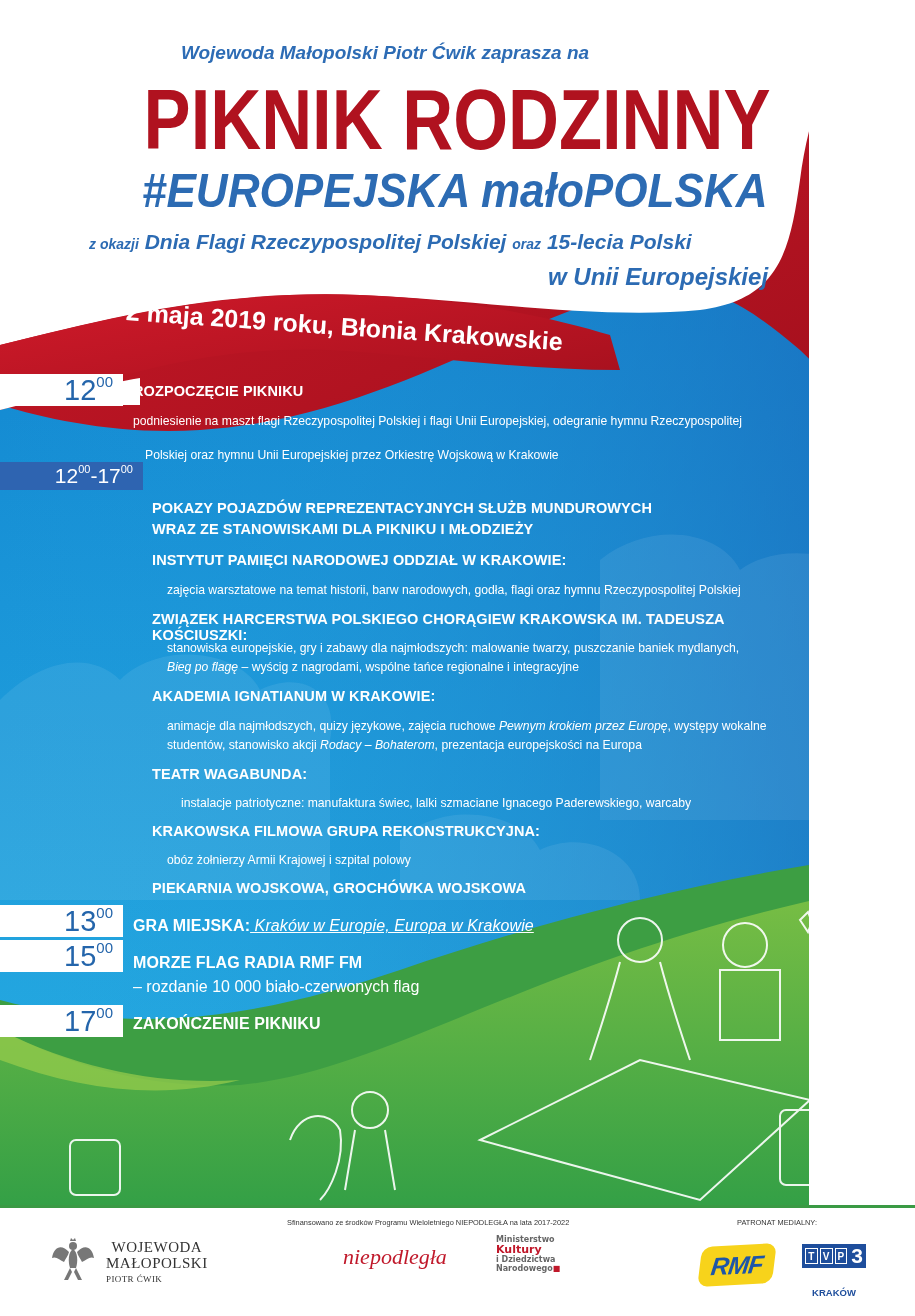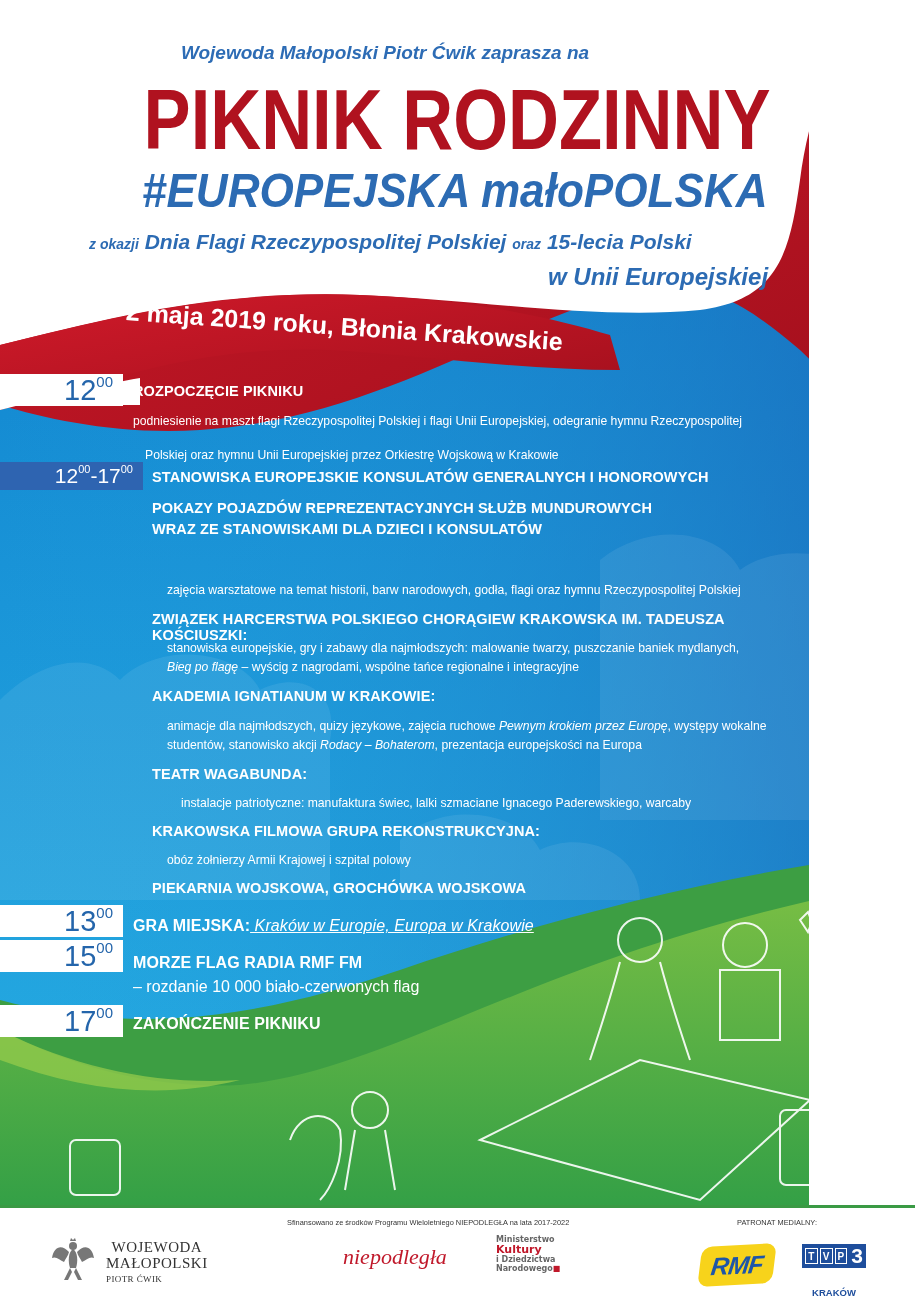--- a/index.html
+++ b/index.html
@@ -137,23 +137,23 @@
   <div class="desc" style="left:133px; top:411px;">podniesienie na maszt flagi Rzeczypospolitej Polskiej i flagi Unii Europejskiej, odegranie hymnu Rzeczypospolitej</div>
   <div class="desc" style="left:133px; top:445px;margin-left:12px;">Polskiej oraz hymnu Unii Europejskiej przez Orkiestrę Wojskową w Krakowie</div>
 
   <div class="time-box range" style="left:0; top:462px; width:143px; height:28px;">
     <span>12</span>
       <sup>00</sup>
       <span>-</span>
       <span>17</span>
       <sup>00</sup>
   </div>
-  <div class="head" style="left:152px; top:469px;">STANOWISKA EUROPEJSKIE KONSULATÓW GENERALNYCH I HONOROWYCH</div>
   <div class="head" style="left:152px; top:500px;">POKAZY POJAZDÓW REPREZENTACYJNYCH SŁUŻB MUNDUROWYCH</div>
-  <div class="head" style="left:152px; top:521px;">WRAZ ZE STANOWISKAMI DLA DZIECI I KONSULATÓW</div>
+  <div class="head" style="left:152px; top:521px;">WRAZ ZE STANOWISKAMI DLA PIKNIKU I MŁODZIEŻY</div>
+  <div class="head" style="left:152px; top:552px;">INSTYTUT PAMIĘCI NARODOWEJ ODDZIAŁ W KRAKOWIE:</div>
   <div class="desc" style="left:167px; top:580px;">zajęcia warsztatowe na temat historii, barw narodowych, godła, flagi oraz hymnu Rzeczypospolitej Polskiej</div>
   <div class="head" style="left:152px; top:611px;">ZWIĄZEK HARCERSTWA POLSKIEGO CHORĄGIEW KRAKOWSKA IM. TADEUSZA KOŚCIUSZKI:</div>
   <div class="desc" style="left:167px; top:638px;">stanowiska europejskie, gry i zabawy dla najmłodszych: malowanie twarzy, puszczanie baniek mydlanych,</div>
   <div class="desc" style="left:167px; top:657px;"><i>Bieg po flagę</i><span> – wyścig z nagrodami, wspólne tańce regionalne i integracyjne</span></div>
   <div class="head" style="left:152px; top:688px;">AKADEMIA IGNATIANUM W KRAKOWIE:</div>
   <div class="desc" style="left:167px; top:716px;"><span>animacje dla najmłodszych, quizy językowe, zajęcia ruchowe </span><i>Pewnym krokiem przez Europę</i><span>, występy wokalne</span></div>
   <div class="desc" style="left:167px; top:735px;"><span>studentów, stanowisko akcji </span><i>Rodacy – Bohaterom</i><span>, prezentacja europejskości na Europa</span></div>
   <div class="head" style="left:152px; top:766px;">TEATR WAGABUNDA:</div>
   <div class="desc" style="left:167px; top:793px;padding-left:14px;">instalacje patriotyczne: manufaktura świec, lalki szmaciane Ignacego Paderewskiego, warcaby</div>
   <div class="head" style="left:152px; top:823px;text-align:right;">KRAKOWSKA FILMOWA GRUPA REKONSTRUKCYJNA:</div>

